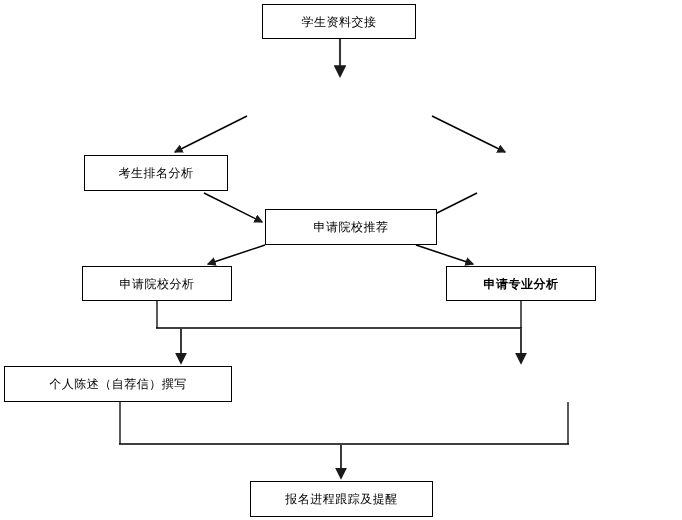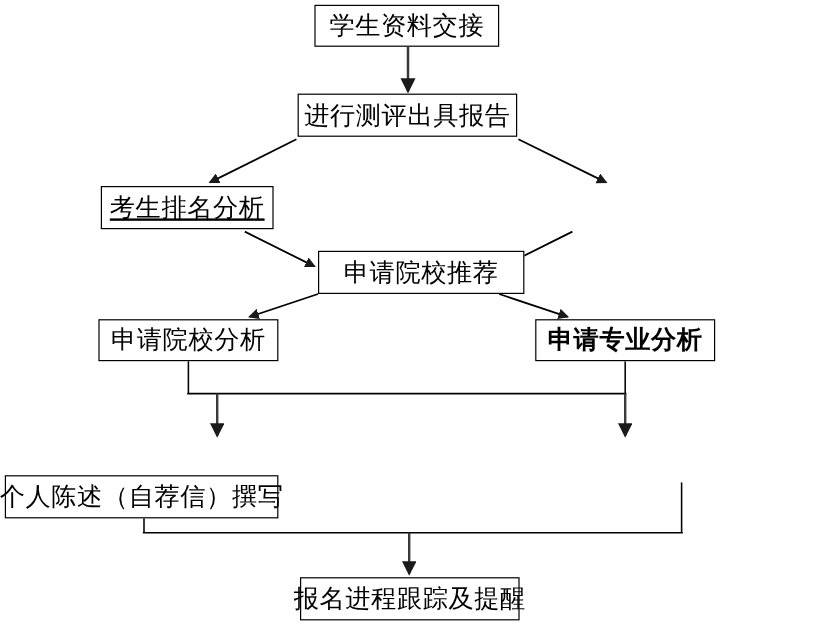--- a/index.html
+++ b/index.html
@@ -25,21 +25,21 @@
     height: 520px;
   }
   .node {
     position: absolute;
     box-sizing: border-box;
     border: 1px solid #000000;
     background: #ffffff;
     display: flex;
     align-items: center;
     justify-content: center;
-    font-size: 21px;
+    font-size: 12px;
     line-height: 1;
     color: #000000;
     white-space: nowrap;
     letter-spacing: 0.5px;
     z-index: 2;
   }
   .node.bold {
     font-weight: bold;
   }
   .node-label {
@@ -88,42 +88,39 @@
 
     <path d="M 119 444 L 569 444" stroke="#000000" stroke-width="1.3" fill="none"></path>
 
     <path d="M 341 444 L 341 478" stroke="#3a3a3a" stroke-width="2" fill="none" marker-end="url(#arrow)"></path>
   </svg>
 
   <div class="node" style="left:262px; top:4px; width:154px; height:35px;">
     <span class="node-label">学生资料交接</span>
   </div>
 
-  <div class="node" style="left:248px; top:78px; width:183px; height:36px;">
-    <span class="node-label">进行测评出具报告</span>
-  </div>
 
-  <div class="node" style="left:84px; top:155px; width:144px; height:36px;text-decoration:underline;">
+  <div class="node" style="left:84px; top:155px; width:144px; height:36px;">
     <span class="node-label">考生排名分析</span>
   </div>
 
 
   <div class="node" style="left:265px; top:209px; width:172px; height:36px;">
     <span class="node-label">申请院校推荐</span>
   </div>
 
   <div class="node" style="left:82px; top:266px; width:150px; height:35px;">
     <span class="node-label">申请院校分析</span>
   </div>
 
   <div class="node bold" style="left:446px; top:266px; width:150px; height:35px;">
     <span class="node-label">申请专业分析</span>
   </div>
 
-  <div class="node" style="left:4px; top:366px; width:228px; height:36px;margin-top:30px;">
+  <div class="node" style="left:4px; top:366px; width:228px; height:36px;">
     <span class="node-label">个人陈述（自荐信）撰写</span>
   </div>
 
 
   <div class="node" style="left:250px; top:481px; width:183px; height:36px;">
     <span class="node-label">报名进程跟踪及提醒</span>
   </div>
 
 </div>
 

